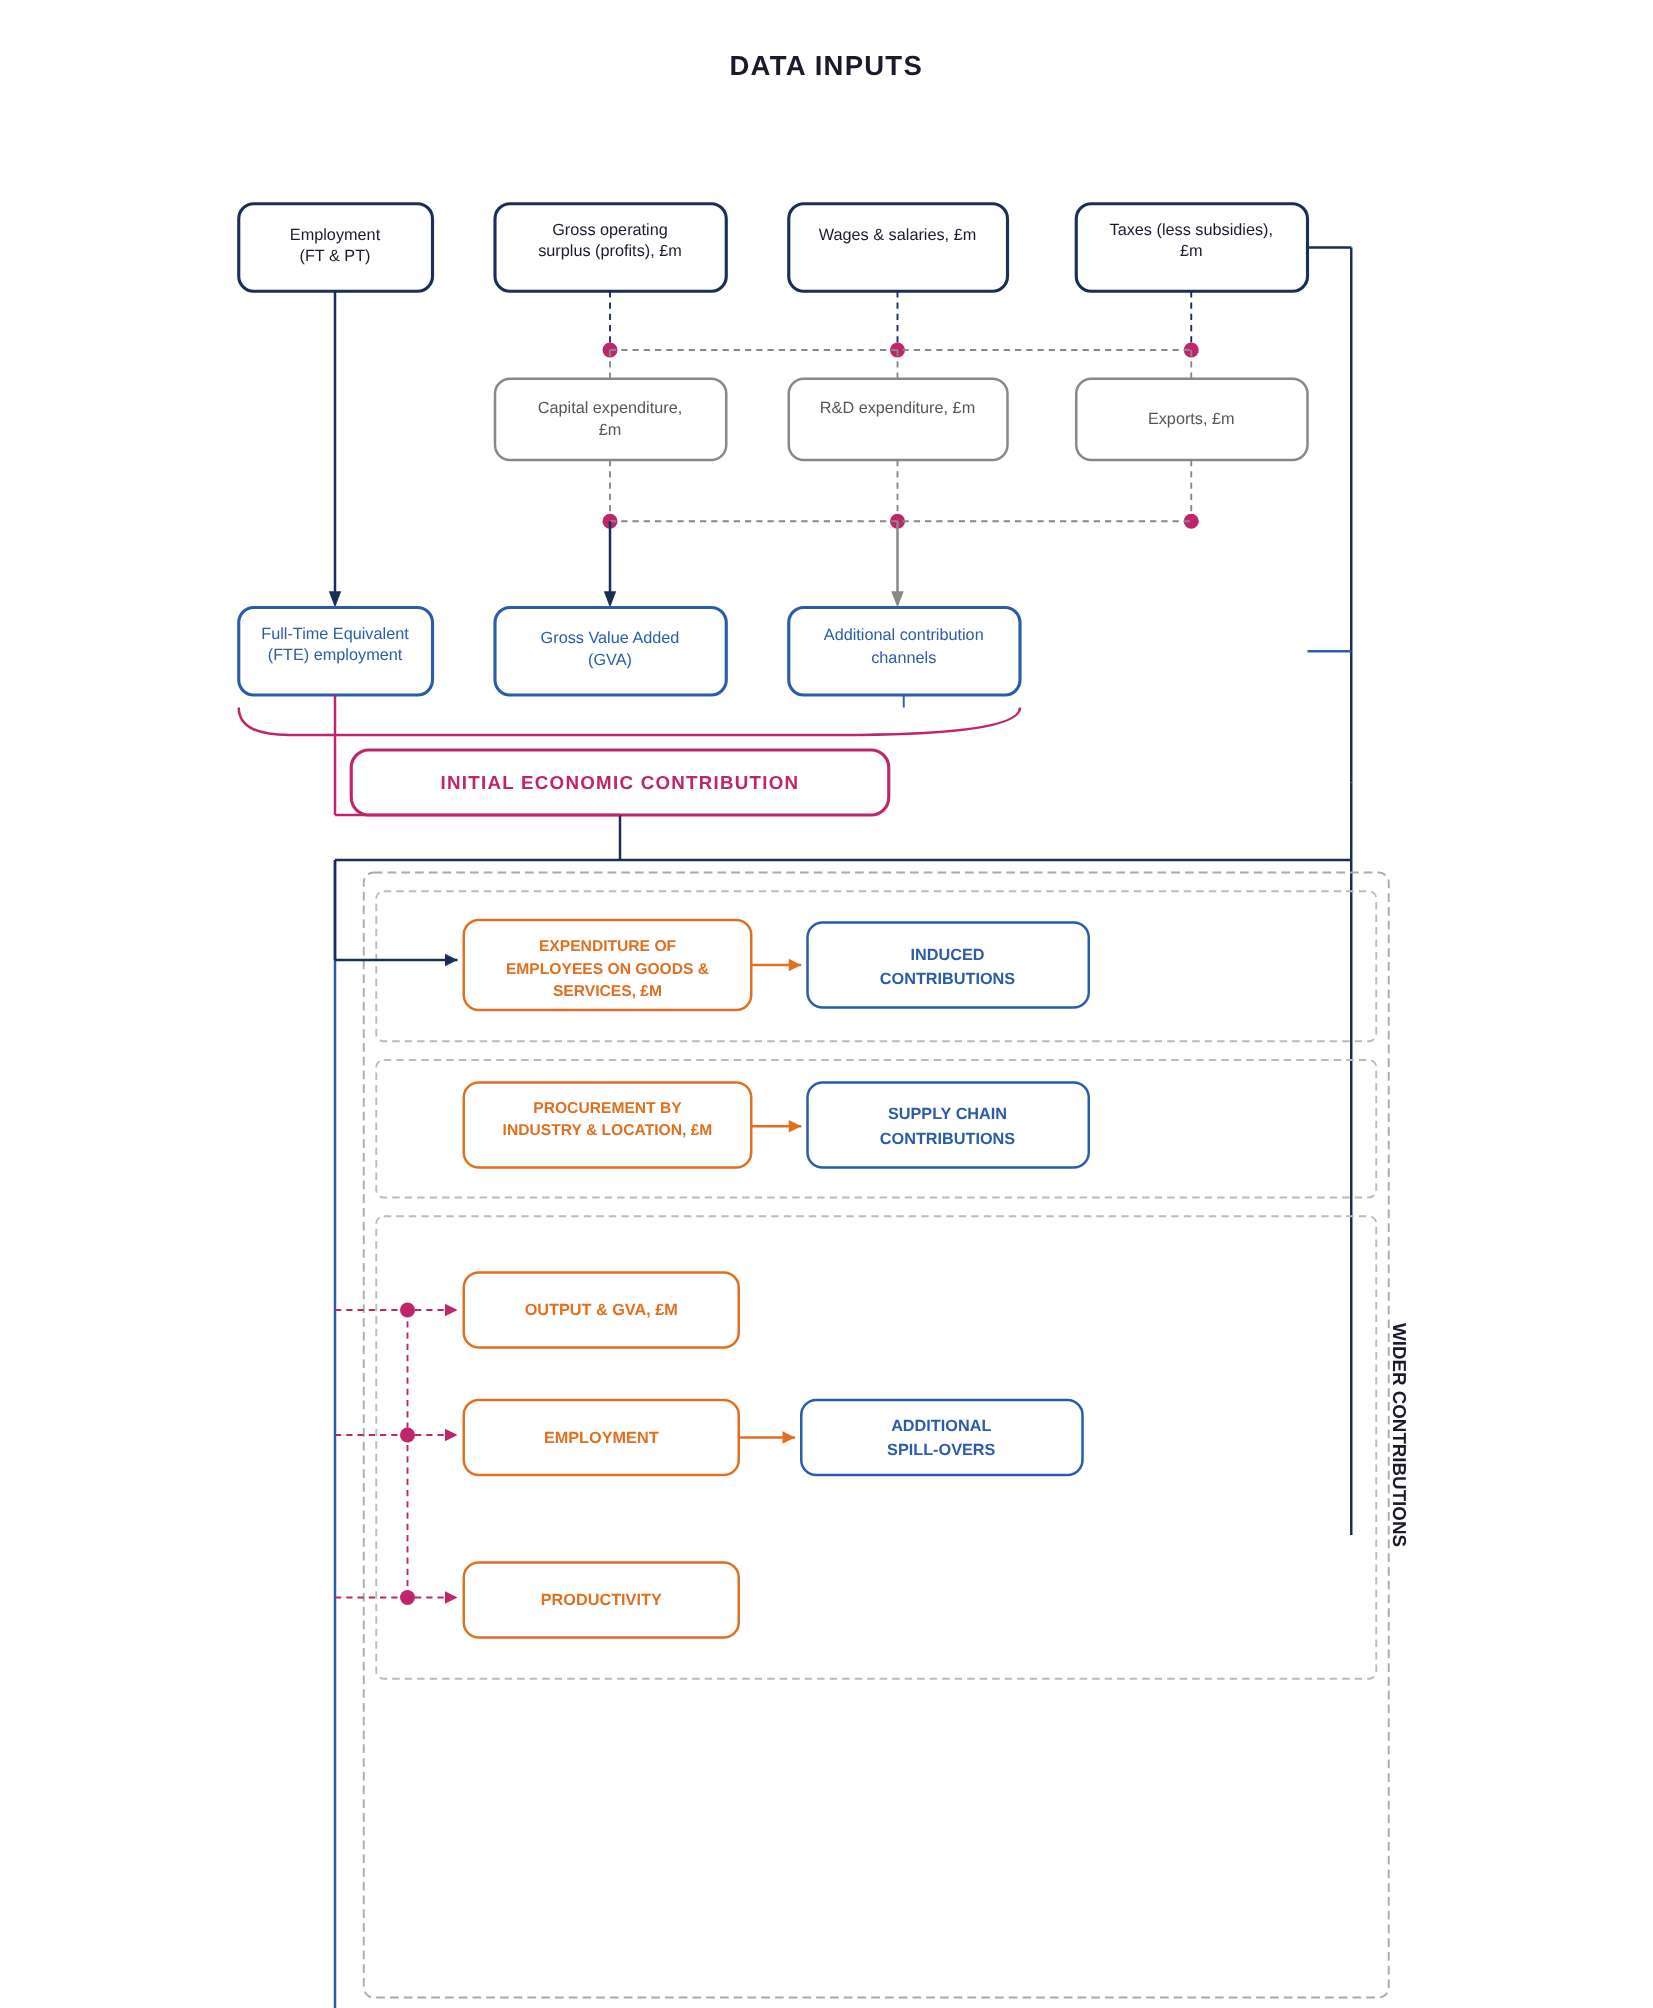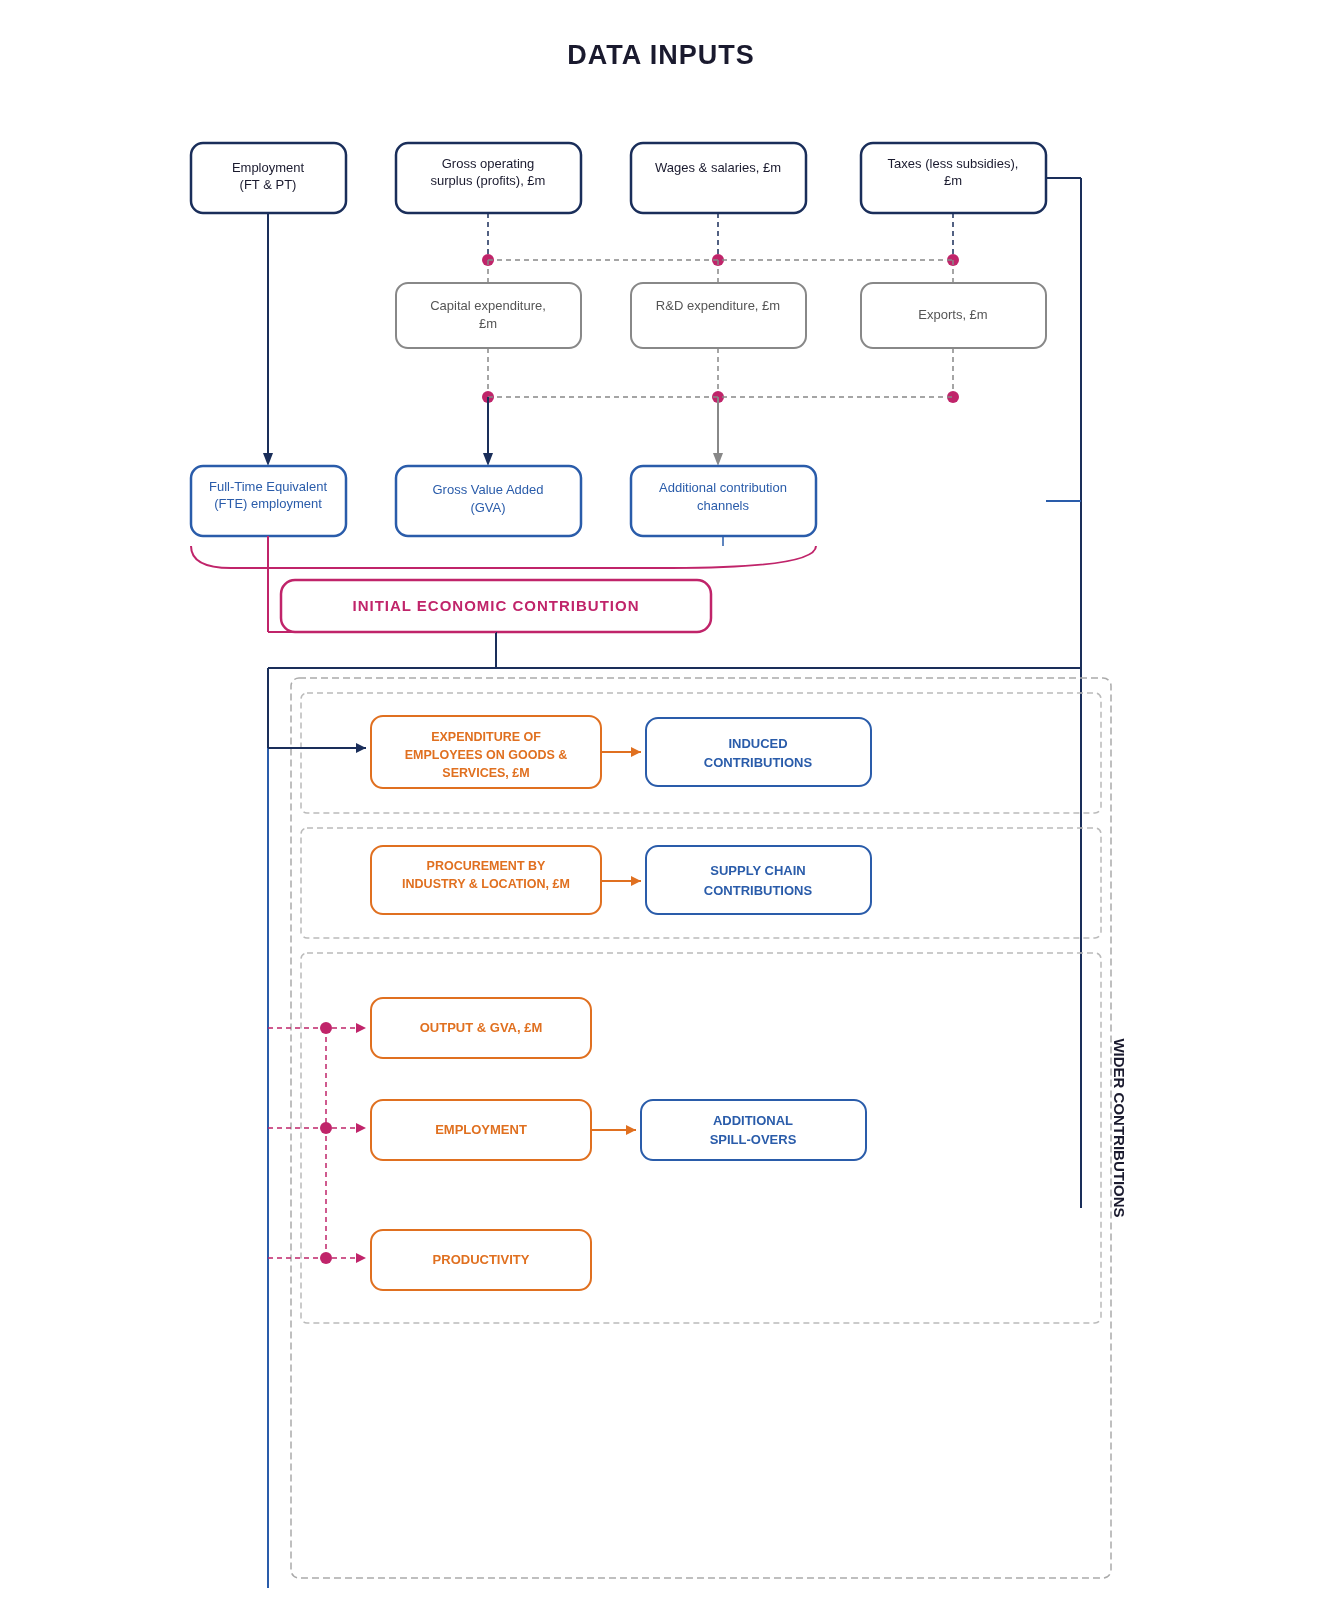--- a/index.html
+++ b/index.html
@@ -12,25 +12,25 @@
       justify-content: center;
       align-items: flex-start;
     }
     .diagram-container {
       width: 1000px;
       margin: 40px auto;
       position: relative;
     }
     .main-title {
       text-align: center;
-      font-size: 27px;
+      font-size: 22px;
       font-weight: bold;
       letter-spacing: 1px;
       color: #1a1a2e;
-      margin-bottom: 17px;
+      margin-bottom: 42px;
     }
   </style>
 </head>
 <body>
 
 <div class="diagram-container">
 
   <div class="main-title">DATA INPUTS</div>
 
   <svg viewBox="0 0 960 1550" width="960" style="display:block;margin:0 auto;">

